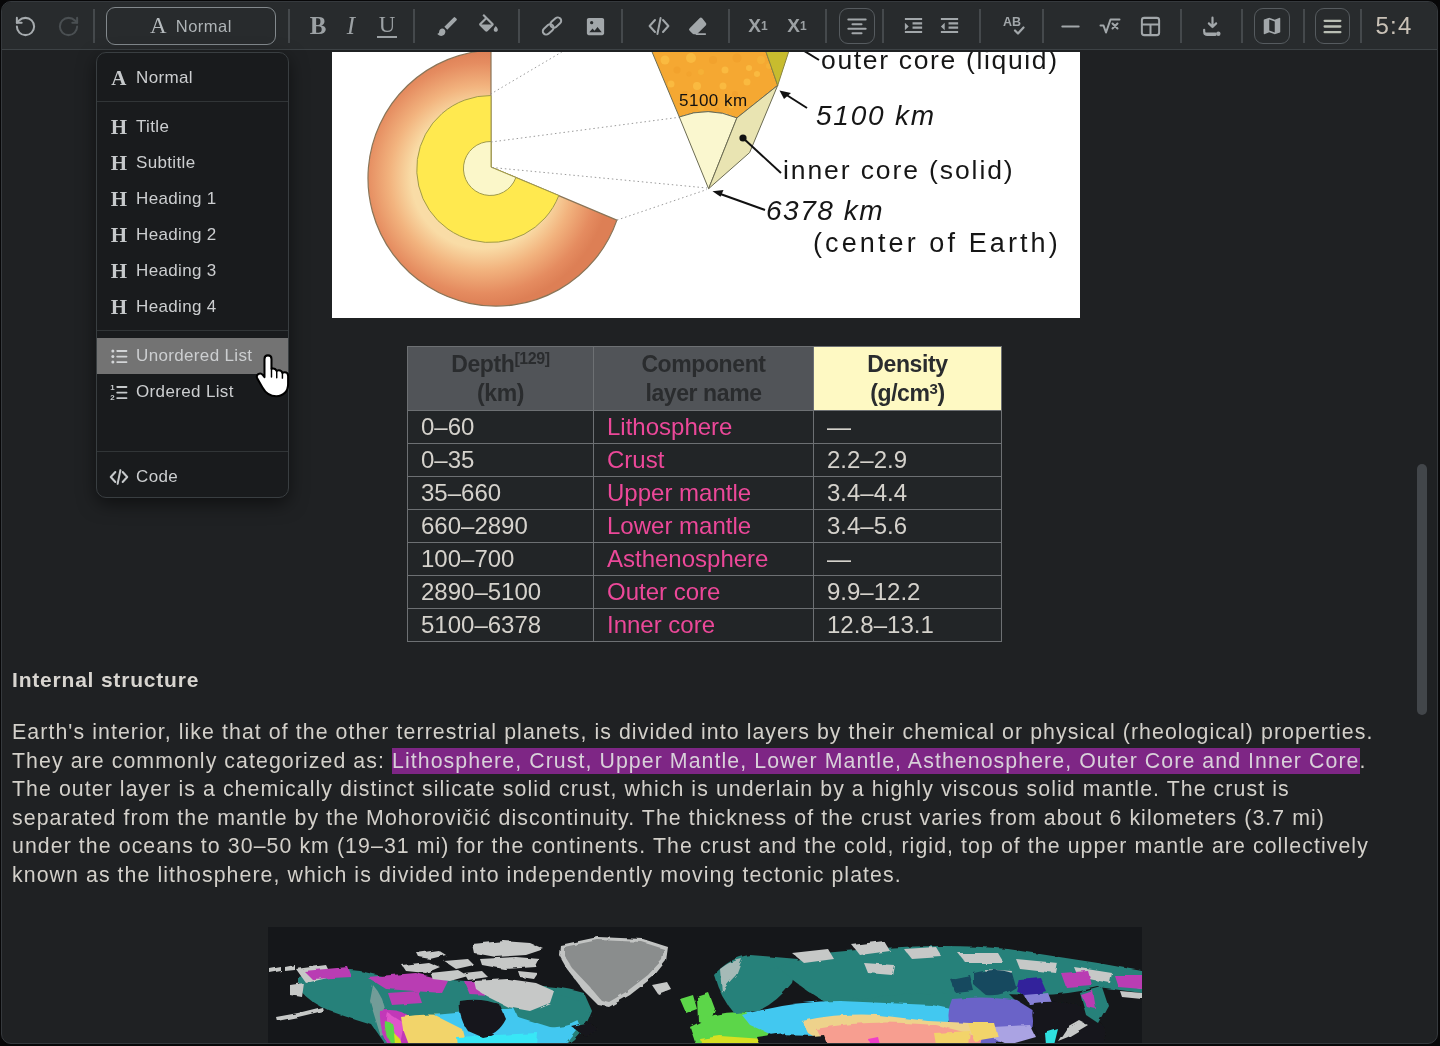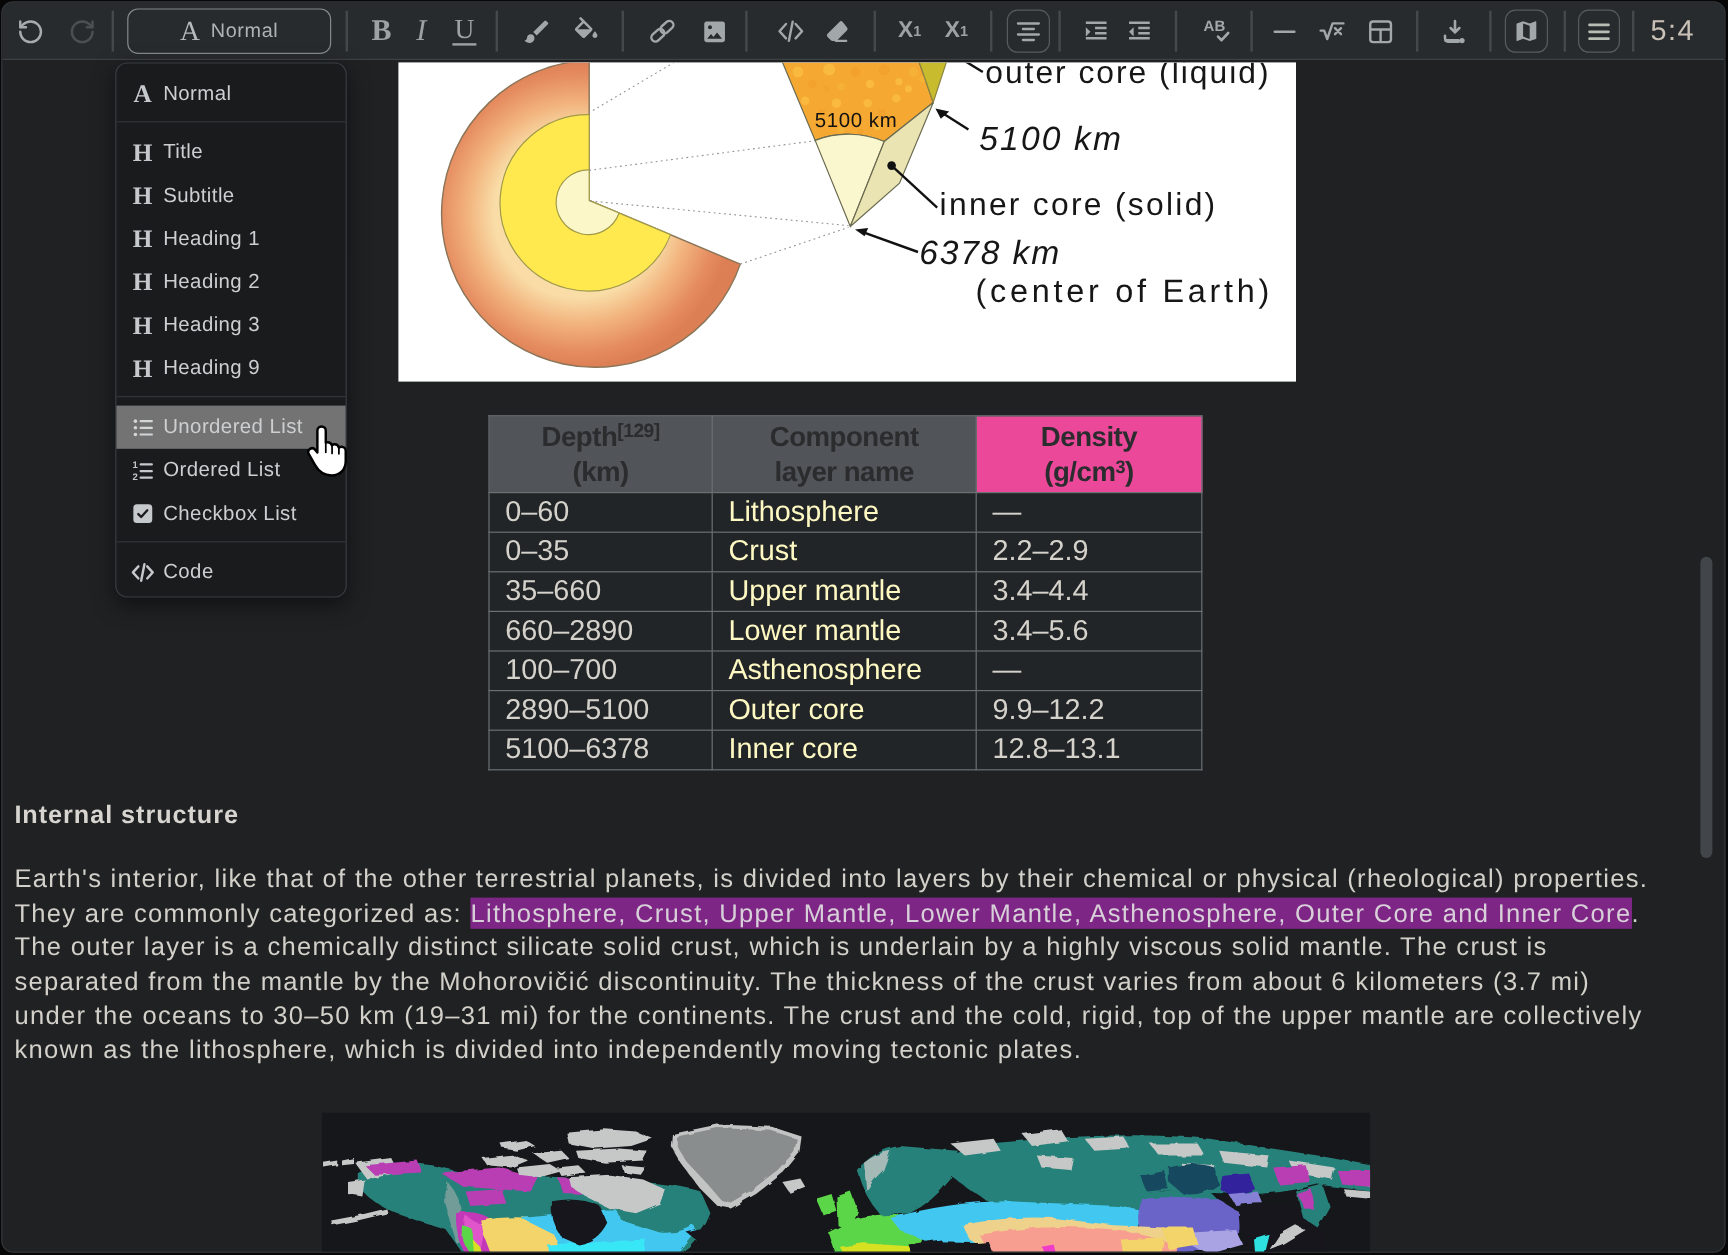--- a/index.html
+++ b/index.html
@@ -9,21 +9,21 @@
   .tb { position:absolute; top:0; height:48px; display:flex; align-items:center; justify-content:center; color:#a2a7aa; }
   .sep { position:absolute; top:7px; width:2px; height:34px; background:#45494c; }
   .serif { font-family:"Liberation Serif",serif; }
   svg { display:block; }
   .mi { position:absolute; left:0; width:100%; height:36px; display:flex; align-items:center; padding-left:11px; color:#ccced0; font-size:17px; letter-spacing:0.35px; }
   .mi > span + span { margin-left:6px; }
   .mic { width:22px; display:flex; justify-content:center; color:#c6c9cb; }
   .mdiv { position:absolute; left:0; width:100%; height:1px; background:#313537; }
   .cell { color:#d5d2cc; }
   td { border:1px solid #6d7073; padding:0 0 0 13px; font-size:24px; height:33px; background:#222527; }
-  a.tl { color:#fef9c3; text-decoration:none; }
+  a.tl { color:#ec4899; text-decoration:none; }
 </style>
 </head>
 <body>
 <div class="win">
   <div class="content">
     <div style="position:absolute;left:330px;top:50px;width:748px;height:266px;background:#ffffff;overflow:hidden">
       <svg width="748" height="296" viewBox="331 50 748 296" style="position:absolute;left:0;top:0">
         <defs>
           <radialGradient id="mantle" cx="480.8" cy="175.9" r="128" gradientUnits="userSpaceOnUse">
             <stop offset="0.55" stop-color="#f9dca6"></stop>
@@ -101,21 +101,21 @@
     <table style="position:absolute;left:405px;top:344px;border-collapse:collapse;table-layout:fixed;width:594px" cellspacing="0">
       <colgroup>
           <col style="width:186px">
           <col style="width:220px">
           <col style="width:188px">
         </colgroup>
       <tbody>
           <tr style="background:#515458">
         <th style="border:1px solid #6d7073;background:#515458;color:#2a2c2e;font-size:23px;height:64px;line-height:29px;font-weight:bold;letter-spacing:-0.4px">Depth<sup style="font-size:16px;line-height:0;position:relative;top:-0.45em;vertical-align:baseline">[129]</sup><br>(km)</th>
         <th style="border:1px solid #6d7073;background:#515458;color:#2a2c2e;font-size:23px;line-height:29px;font-weight:bold;letter-spacing:-0.4px">Component<br>layer name</th>
-        <th style="border:1px solid #6d7073;background:#ec4899;color:#2a2c2e;font-size:23px;line-height:29px;font-weight:bold;letter-spacing:-0.4px">Density<br>(g/cm<sup style="font-size:15px;line-height:0;position:relative;top:-0.45em;vertical-align:baseline">3</sup>)</th>
+        <th style="border:1px solid #6d7073;background:#fef9c3;color:#2a2c2e;font-size:23px;line-height:29px;font-weight:bold;letter-spacing:-0.4px">Density<br>(g/cm<sup style="font-size:15px;line-height:0;position:relative;top:-0.45em;vertical-align:baseline">3</sup>)</th>
       </tr>
       <tr>
             <td class="cell">0–60</td>
             <td><a class="tl">Lithosphere</a></td>
             <td class="cell">—</td>
           </tr>
       <tr>
             <td class="cell">0–35</td>
             <td><a class="tl">Crust</a></td>
             <td class="cell">2.2–2.9</td>
@@ -391,21 +391,21 @@
     <div class="mi" style="top:164px">
         <span class="mic serif" style="font-size:21px;font-weight:bold">H</span>
         <span>Heading 2</span>
       </div>
     <div class="mi" style="top:200px">
         <span class="mic serif" style="font-size:21px;font-weight:bold">H</span>
         <span>Heading 3</span>
       </div>
     <div class="mi" style="top:236px">
         <span class="mic serif" style="font-size:21px;font-weight:bold">H</span>
-        <span>Heading 9</span>
+        <span>Heading 4</span>
       </div>
     <div class="mdiv" style="top:277px"></div>
     <div class="mi" style="top:285px;background:#737373;border-radius:0">
       <span class="mic">
           <svg width="19" height="19" viewBox="0 0 24 24" fill="#d3d5d7">
             <circle cx="3.6" cy="5" r="1.9"></circle>
             <circle cx="3.6" cy="12" r="1.9"></circle>
             <circle cx="3.6" cy="19" r="1.9"></circle>
             <rect x="8" y="3.9" width="14" height="2.3" rx="1"></rect>
             <rect x="8" y="10.9" width="14" height="2.3" rx="1"></rect>
@@ -419,29 +419,20 @@
           <svg width="19" height="19" viewBox="0 0 24 24" fill="#c6c9cb">
             <text x="0.4" y="9" font-size="10" font-weight="bold" font-family="Liberation Sans">1</text>
             <text x="0.4" y="21" font-size="10" font-weight="bold" font-family="Liberation Sans">2</text>
             <rect x="8" y="3.9" width="14" height="2.3" rx="1"></rect>
             <rect x="8" y="10.9" width="14" height="2.3" rx="1"></rect>
             <rect x="8" y="17.9" width="14" height="2.3" rx="1"></rect>
           </svg>
         </span>
         <span>Ordered List</span>
       </div>
-    <div class="mi" style="top:357px">
-        <span class="mic">
-          <svg width="18" height="18" viewBox="0 0 24 24">
-            <rect x="1.5" y="1.5" width="21" height="21" rx="4" fill="#c6c9cb"></rect>
-            <path d="M7 12.5l3.2 3.2 6.8-7.4" fill="none" stroke="#191b1d" stroke-width="2.6" stroke-linecap="round" stroke-linejoin="round"></path>
-          </svg>
-        </span>
-        <span>Checkbox List</span>
-      </div>
     <div class="mdiv" style="top:398px"></div>
     <div class="mi" style="top:406px">
         <span class="mic">
           <svg width="22" height="22" viewBox="0 0 24 24" fill="none" stroke="#c6c9cb" stroke-width="2.2" stroke-linecap="round" stroke-linejoin="round">
             <path d="M8 6.5 3 12l5 5.5"></path>
             <path d="M16 6.5 21 12l-5 5.5"></path>
             <path d="M13.5 4.5 10.5 19.5"></path>
           </svg>
         </span>
         <span>Code</span>

